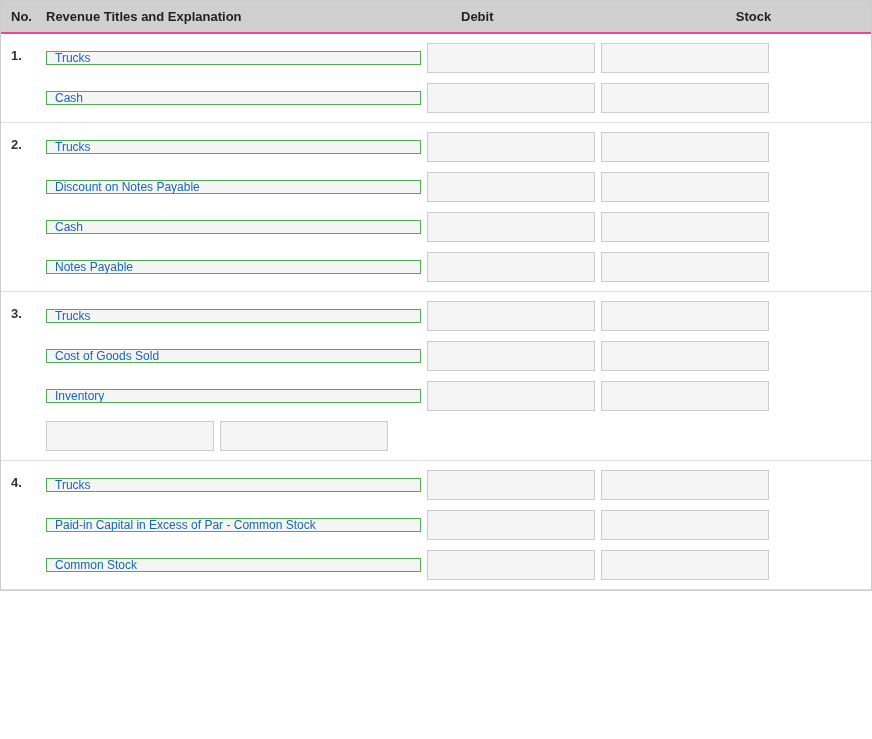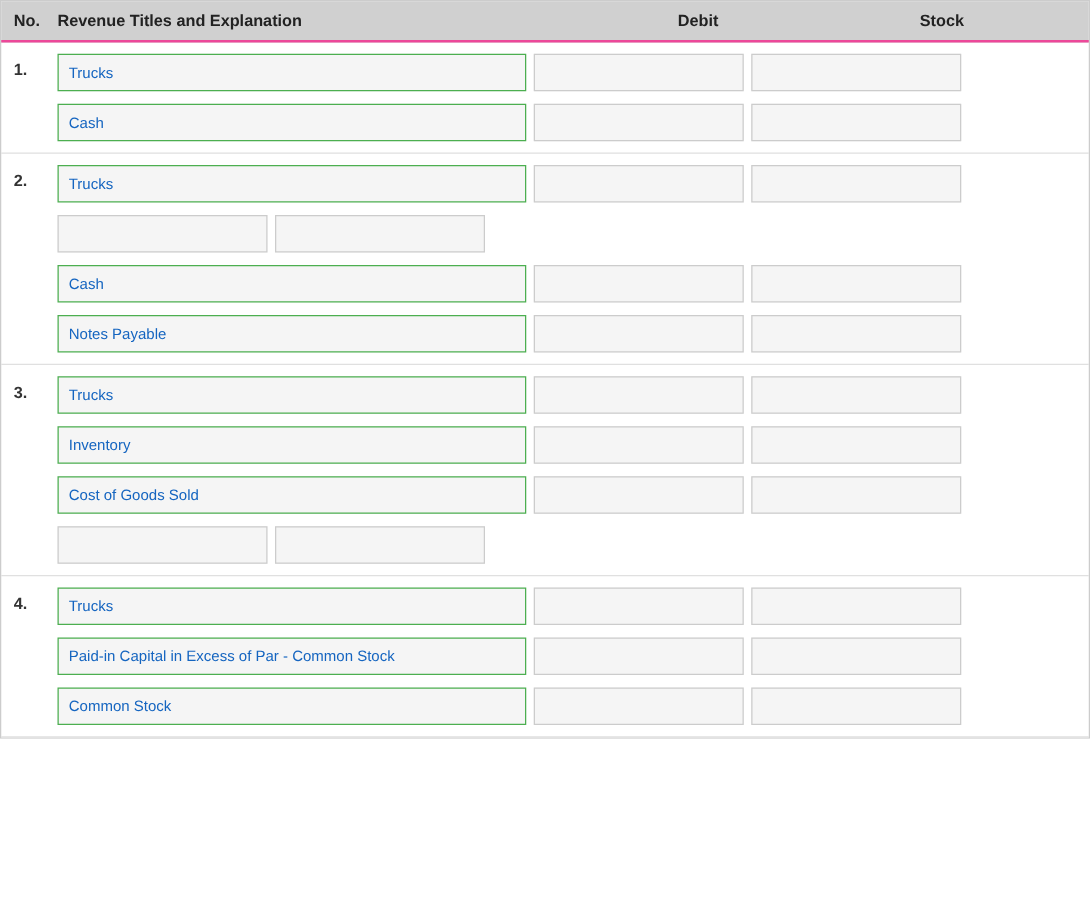--- a/index.html
+++ b/index.html
@@ -38,21 +38,20 @@
     .col-account {
       width: 415px;
       font-weight: bold;
       font-size: 13px;
     }
 
     .col-debit {
       width: 195px;
       font-weight: bold;
       font-size: 13px;
-      text-align: center;
     }
 
     .col-credit {
       width: 195px;
       font-weight: bold;
       font-size: 13px;
       text-align: center;
     }
 
     .section {
@@ -80,21 +79,21 @@
 
     .entry-row {
       display: flex;
       align-items: center;
       gap: 6px;
       padding: 3px 0;
     }
 
     .account-input {
       width: 375px;
-      height: 30px;
+      height: 14px;
       border: 1.5px solid #4caf50;
       background: #f5f5f5;
       padding: 4px 8px;
       font-size: 12px;
       color: #1565c0;
       outline: none;
     }
 
     .amount-input {
       width: 168px;
@@ -143,20 +142,21 @@
       </div>
       <div class="section">
         <div class="section-no">2.</div>
         <div class="section-rows">
           <div class="entry-row">
             <input type="text" class="account-input" value="Trucks" style="">
             <input type="text" class="amount-input" style="">
             <input type="text" class="amount-input" style="">
           </div>
           <div class="entry-row">
+            <input type="text" class="account-input" value="Discount on Notes Payable" style="">
             <input type="text" class="amount-input" style="">
             <input type="text" class="amount-input" style="">
           </div>
           <div class="entry-row">
             <input type="text" class="account-input" value="Cash" style="">
             <input type="text" class="amount-input" style="">
             <input type="text" class="amount-input" style="">
           </div>
           <div class="entry-row">
             <input type="text" class="account-input" value="Notes Payable" style="">
@@ -167,26 +167,26 @@
       </div>
       <div class="section">
         <div class="section-no">3.</div>
         <div class="section-rows">
           <div class="entry-row">
             <input type="text" class="account-input" value="Trucks" style="">
             <input type="text" class="amount-input" style="">
             <input type="text" class="amount-input" style="">
           </div>
           <div class="entry-row">
+            <input type="text" class="account-input" value="Cost of Goods Sold" style="">
+            <input type="text" class="amount-input" style="">
+            <input type="text" class="amount-input" style="">
+          </div>
+          <div class="entry-row">
             <input type="text" class="account-input" value="Inventory" style="">
-            <input type="text" class="amount-input" style="">
-            <input type="text" class="amount-input" style="">
-          </div>
-          <div class="entry-row">
-            <input type="text" class="account-input" value="Cost of Goods Sold" style="">
             <input type="text" class="amount-input" style="">
             <input type="text" class="amount-input" style="">
           </div>
           <div class="entry-row">
             <input type="text" class="amount-input" style="">
             <input type="text" class="amount-input" style="">
           </div>
         </div>
       </div>
       <div class="section">

